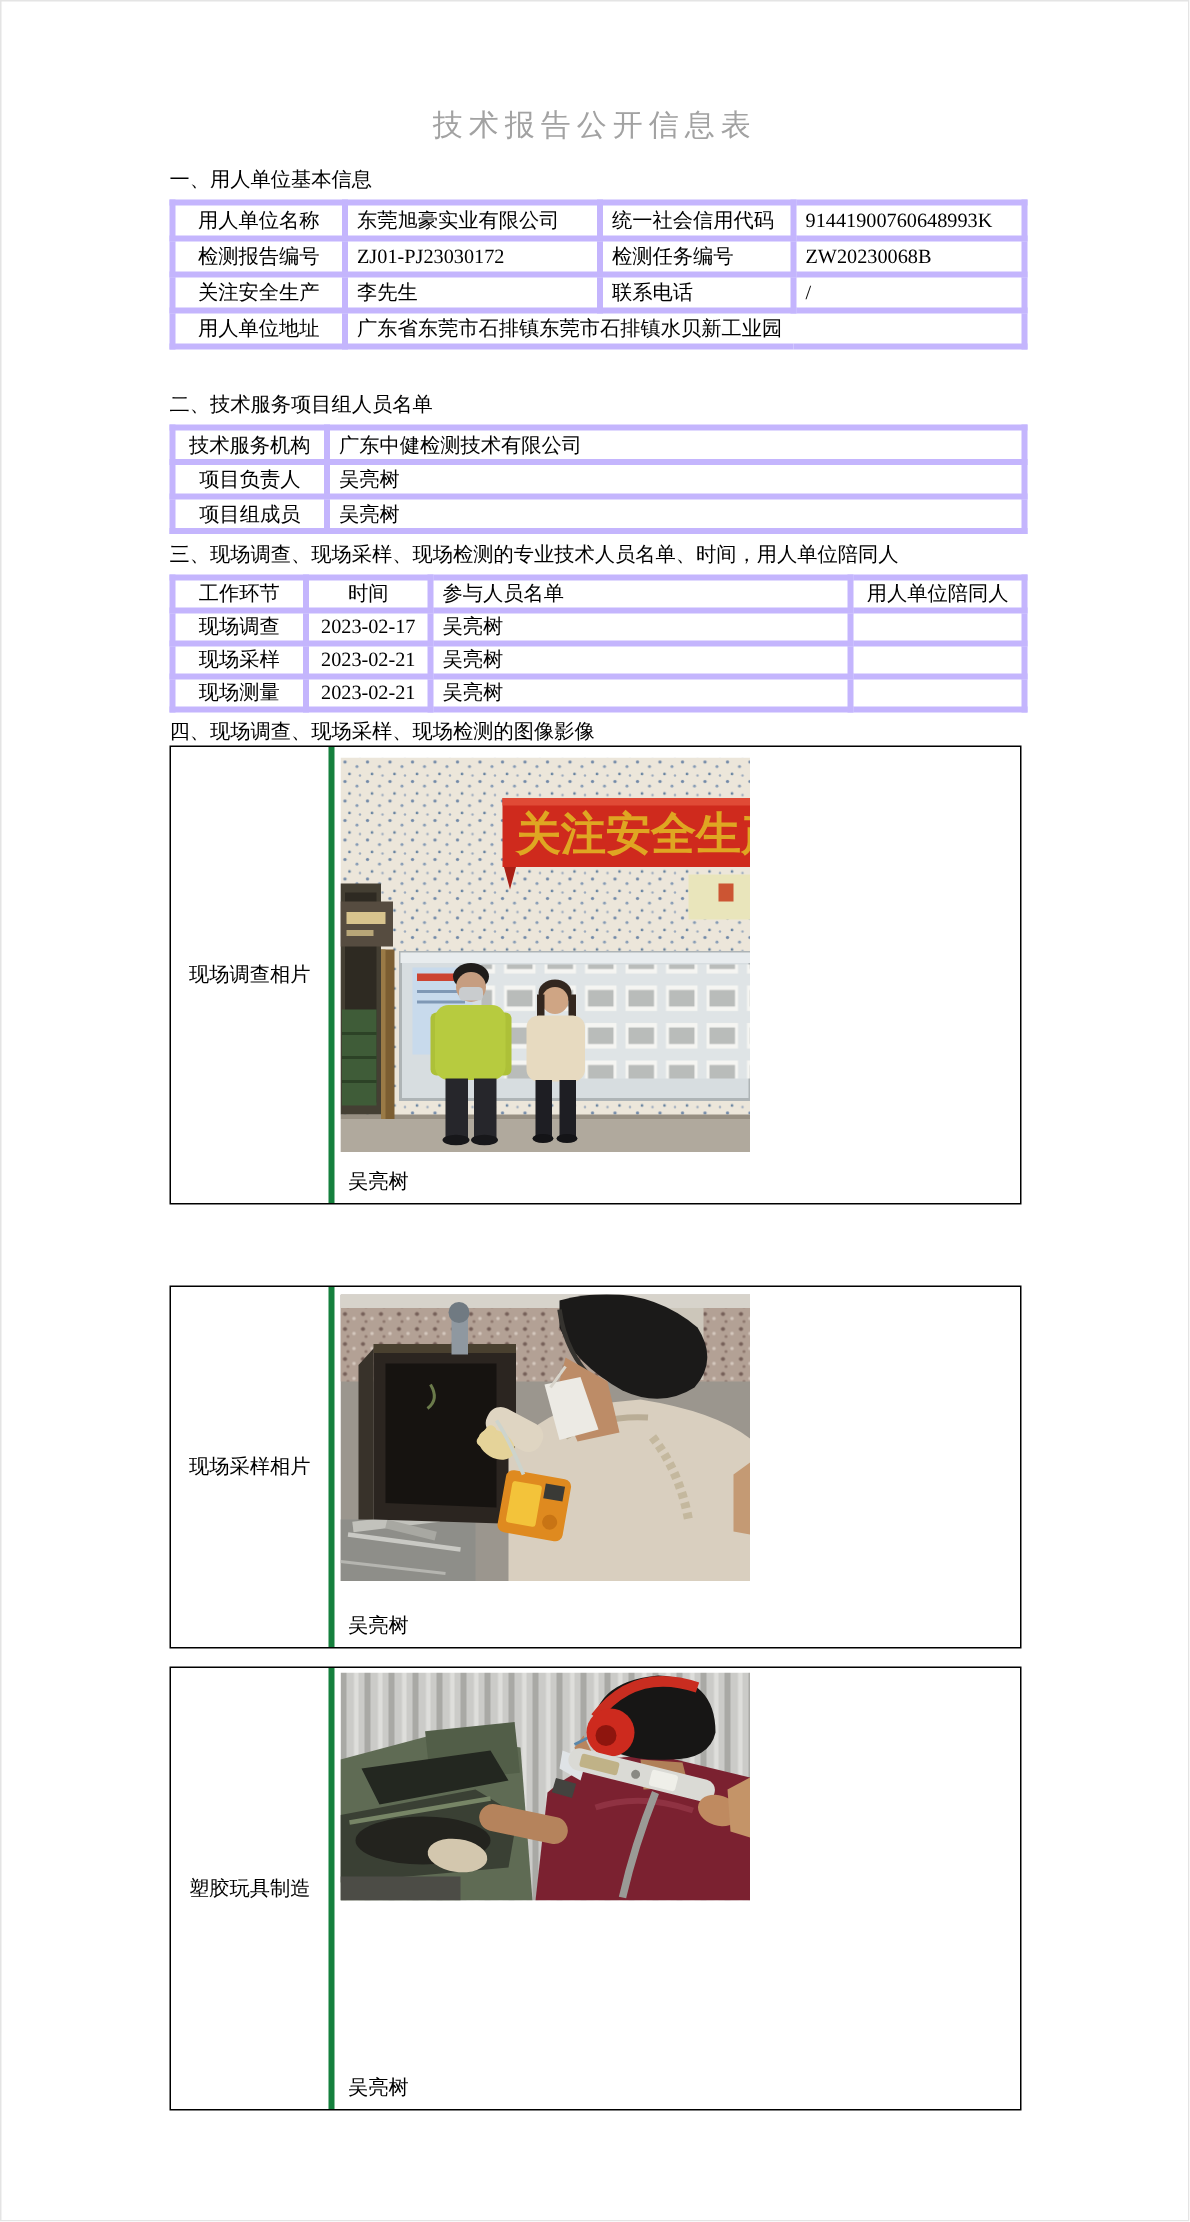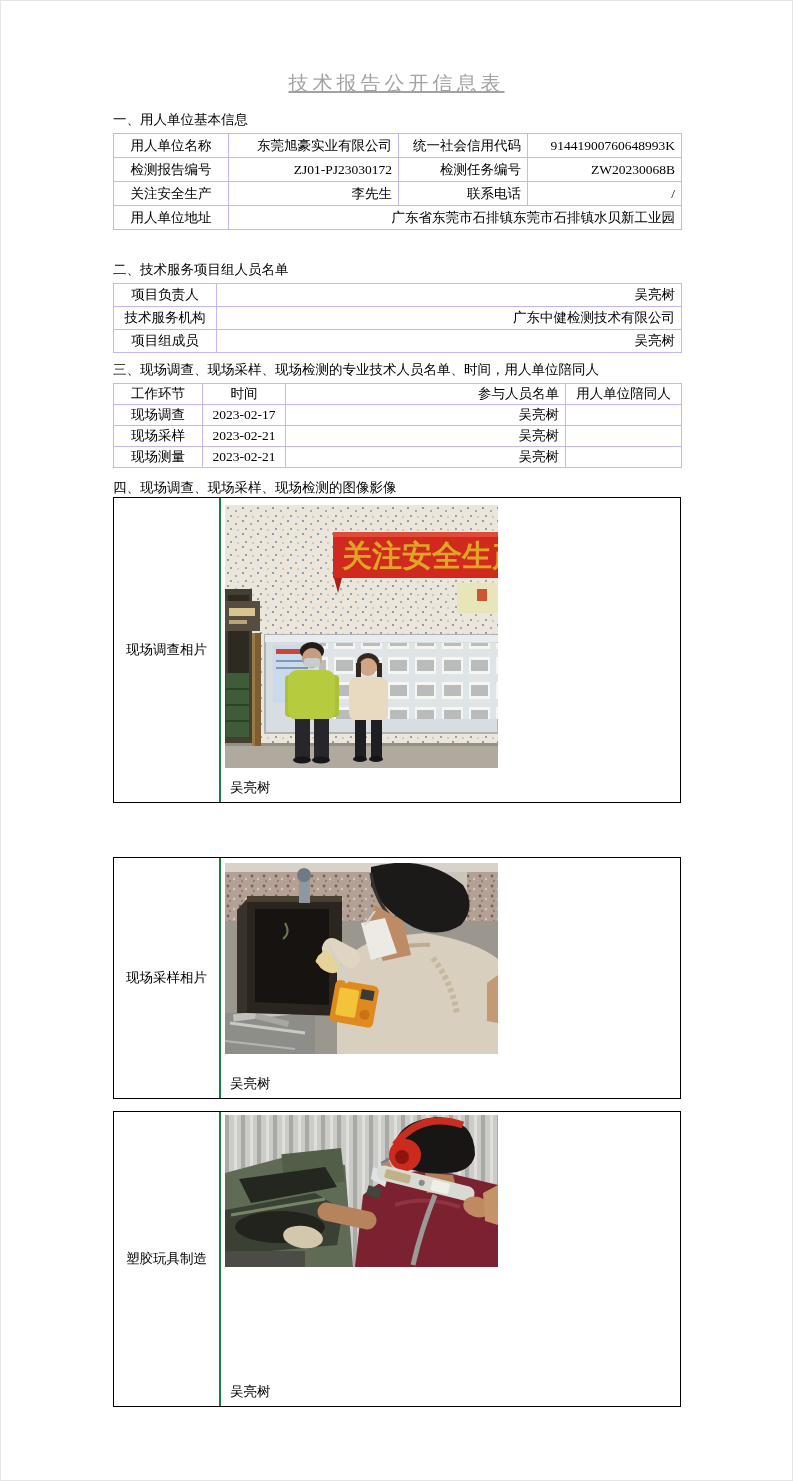--- a/index.html
+++ b/index.html
@@ -3,46 +3,46 @@
 <meta charset="utf-8">
 <style>
   html,body{margin:0;padding:0;background:#fff;}
   .page{
     position:relative;width:793px;height:1481px;background:#fff;
     font-family:"Liberation Serif","DejaVu Serif",serif;color:#000;
     box-shadow:inset 0 0 0 1px #e4e4e4;overflow:hidden;
   }
   .doc-title{
     position:absolute;top:70px;left:0;width:100%;text-align:center;
-    font-size:20px;letter-spacing:4px;color:#a2a2a2;font-weight:normal;text-decoration:underline;
+    font-size:20px;letter-spacing:4px;color:#a2a2a2;font-weight:normal;
   }
   .sec-heading{
     position:absolute;left:113px;width:568px;font-size:13.5px;line-height:17px;
     white-space:nowrap;
   }
   .h1{top:111px}.h2{top:261px}.h3{top:361px}.h4{top:479px}
   table.doc{
     position:absolute;left:113px;width:568px;border-collapse:collapse;
     table-layout:fixed;font-size:13.5px;
   }
-  table.doc td{border:1px solid #c4b5fd;padding:0 6px;overflow:hidden;white-space:nowrap;}
+  table.doc td{border:4px solid #c4b5fd;padding:0 6px;overflow:hidden;white-space:nowrap;}
   .t1{top:133px}.t1 tr{height:24px}
   .t2{top:283px}.t2 tr{height:23px}
   .t3{top:383px}.t3 tr{height:21px}
   td.c{text-align:center;padding:0 2px;}
-  td.l{text-align:right;}
+  td.l{text-align:left;}
   .prow{
     position:absolute;left:113px;width:568px;border:1px solid #000;
     box-sizing:border-box;display:flex;background:#fff;
   }
   .prow1{top:497px;height:306px}
   .prow2{top:857px;height:242px}
   .prow3{top:1111px;height:296px}
   .plabel{
-    width:105px;flex:0 0 105px;border-right:2px solid #15803d;display:flex;
+    width:105px;flex:0 0 105px;border-right:4px solid #15803d;display:flex;
     align-items:center;justify-content:center;font-size:13.5px;
   }
   .pcell{flex:1;position:relative;}
   .photo{position:absolute;left:4px;display:block;}
   .ph1{top:7px}.ph2{top:5px}.ph3{top:3px}
   .pcap{position:absolute;left:9px;bottom:5px;font-size:13.5px;}
   svg{display:block;}
 </style>
 </head>
 <body>
@@ -86,26 +86,26 @@
     </table>
 
   <div class="sec-heading h2">二、技术服务项目组人员名单</div>
   <table class="doc t2">
     <colgroup>
         <col style="width:103px">
         <col style="width:465px">
       </colgroup>
     <tbody>
         <tr>
-      <td class="c">项目负责人</td>
-      <td class="l">吴亮树</td>
-    </tr>
-    <tr>
       <td class="c">技术服务机构</td>
       <td class="l">广东中健检测技术有限公司</td>
+    </tr>
+    <tr>
+      <td class="c">项目负责人</td>
+      <td class="l">吴亮树</td>
     </tr>
     <tr>
       <td class="c">项目组成员</td>
       <td class="l">吴亮树</td>
     </tr>
   </tbody>
     </table>
 
   <div class="sec-heading h3">三、现场调查、现场采样、现场检测的专业技术人员名单、时间，用人单位陪同人</div>
   <table class="doc t3">

